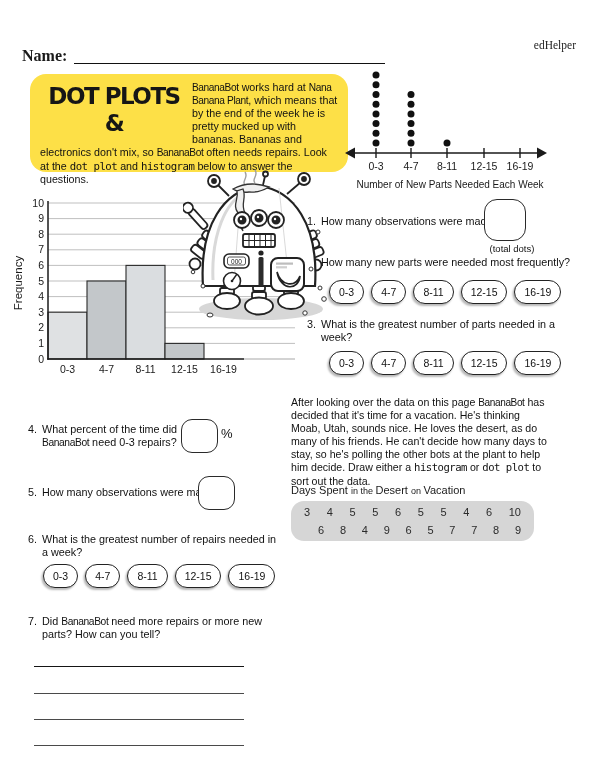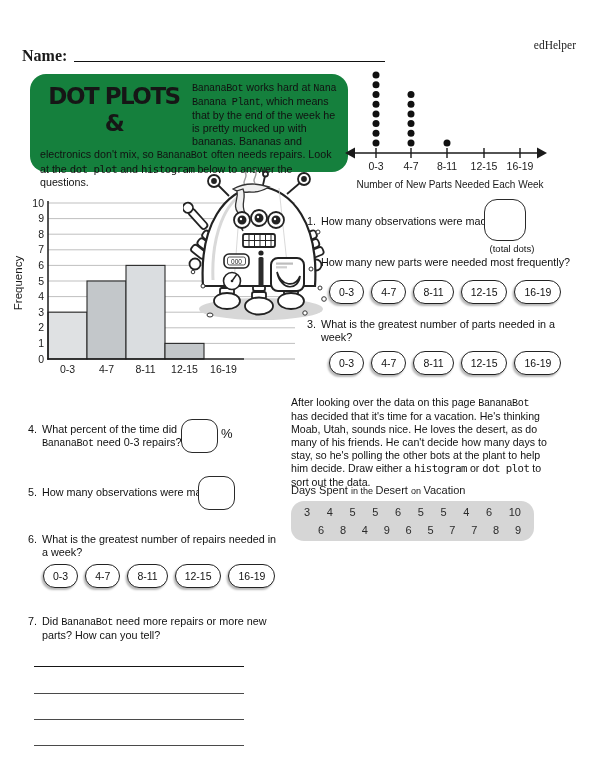--- a/index.html
+++ b/index.html
@@ -2,28 +2,28 @@
 <html><head>
 <meta charset="utf-8">
 <style>
   html,body{margin:0;padding:0;}
   body{
     width:600px;height:776px;position:relative;background:#ffffff;
     font-family:"Liberation Sans", sans-serif;color:#1a1a1a;overflow:hidden;
   }
   
   .brand{position:absolute;top:39px;right:24px;font-family:"Liberation Serif",serif;font-size:11.5px;color:#222;}
-  .name-row{position:absolute;top:48px;left:22px;width:363px;display:flex;}
+  .name-row{position:absolute;top:48px;left:22px;width:363px;display:flex;align-items:flex-end;}
   .name-label{font-family:"Liberation Serif",serif;font-weight:bold;font-size:16px;line-height:16px;}
   .name-line{flex:1;border-bottom:1.7px solid #111;margin-left:7px;height:13px;}
   
-  .intro-box{position:absolute;top:74px;left:30px;width:318px;height:98px;background:#15803d;border-radius:16px;padding:7px 10px;box-sizing:border-box;}
+  .intro-box{position:absolute;top:74px;left:30px;width:318px;height:98px;background:#fde047;border-radius:16px;padding:7px 10px;box-sizing:border-box;}
   .intro-title{float:left;width:148px;text-align:center;font-family:"DejaVu Sans",sans-serif;font-weight:bold;font-size:23px;line-height:27px;letter-spacing:-1.5px;color:#161616;margin:2px 4px 2px 0;}
   .intro-text{font-size:10.7px;line-height:13.1px;color:#111;}
-  .mono{font-family:Liberation Mono, monospace;font-size:0.95em;letter-spacing:-0.4px;}
+  .mono{font-family:Liberation Sans, sans-serif;font-size:0.95em;letter-spacing:-0.4px;}
   .disp{font-family:"DejaVu Sans Mono",monospace;font-weight:normal;letter-spacing:-0.5px;}
   
   .dotplot-wrap{position:absolute;top:62px;left:344px;width:212px;}
   .chart-caption{font-size:10px;color:#1a1a1a;text-align:center;margin-top:1px;}
   
   .hist-wrap{position:absolute;top:197px;left:12px;width:285px;z-index:1;}
   .hist-caption{width:230px;margin-left:25px;}
   
   .robot{position:absolute;top:168px;left:183px;width:152px;height:157px;z-index:3;}
   

